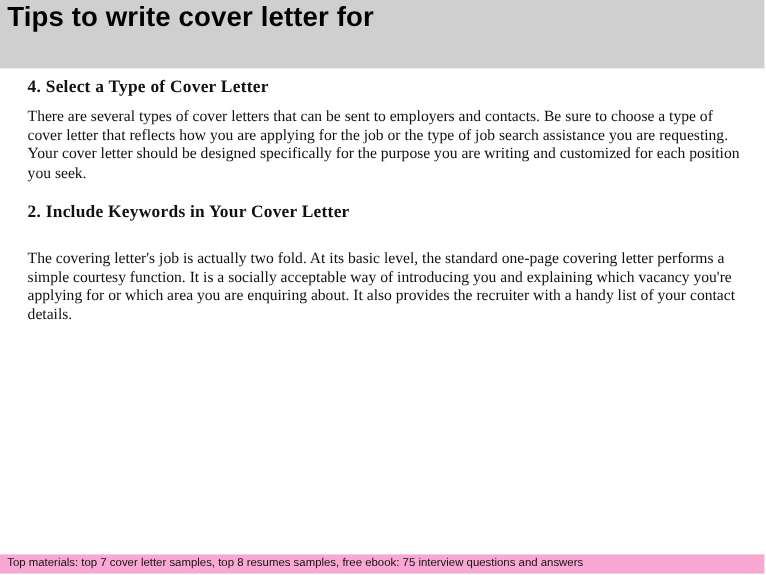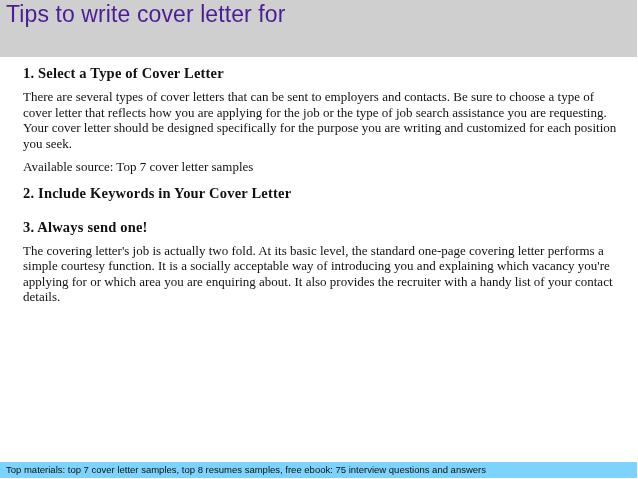--- a/index.html
+++ b/index.html
@@ -20,24 +20,24 @@
       width: 637px;
       height: 57px;
       background: #cfcfcf;
     }
     .header-title {
       position: absolute;
       left: 6px;
       top: 1px;
       margin: 0;
       font-family: "Liberation Sans", sans-serif;
-      font-weight: normal;
+      font-weight: bold;
       font-size: 23px;
       line-height: 26px;
-      color: #4c1d95;
+      color: #000000;
       letter-spacing: 0.1px;
     }
     .content {
       position: absolute;
       left: 23px;
       top: 63px;
       width: 600px;
       font-family: "Liberation Serif", serif;
       color: #111111;
     }
@@ -54,21 +54,21 @@
       line-height: 15.5px;
     }
     .gap-s { height: 8px; }
     .gap-m { height: 6px; }
     .footer {
       position: absolute;
       left: 0;
       top: 462px;
       width: 637px;
       height: 16px;
-      background: #7dd3fc;
+      background: #f9a8d4;
     }
     .footer-text {
       position: absolute;
       left: 6px;
       top: 2px;
       font-family: "Liberation Sans", sans-serif;
       font-size: 9.5px;
       line-height: 12px;
       color: #111111;
       white-space: nowrap;
@@ -77,31 +77,29 @@
 </head>
 <body>
 
 <div class="header">
   <h1 class="header-title">
     <span>Tips to write cover letter for</span><br>
   </h1>
 </div>
 
 <div class="content">
-  <h2 class="section-heading">1. Select a Type of Cover Letter</h2>
+  <h2 class="section-heading">4. Select a Type of Cover Letter</h2>
   <div class="gap-m"></div>
   <p class="para">There are several types of cover letters that can be sent to employers and contacts. Be sure to choose a type of cover letter that reflects how you are applying for the job or the type of job search assistance you are requesting. Your cover letter should be designed specifically for the purpose you are writing and customized for each position you seek.</p>
   <div class="gap-s"></div>
-  <p class="para">Available source: Top 7 cover letter samples</p>
   <div class="gap-s"></div>
 
   <h2 class="section-heading">2. Include Keywords in Your Cover Letter</h2>
   <div class="gap-m"></div>
   <div class="gap-s"></div>
 
-  <h2 class="section-heading">3. Always send one!</h2>
   <div class="gap-m"></div>
   <p class="para">The covering letter's job is actually two fold. At its basic level, the standard one-page covering letter performs a simple courtesy function. It is a socially acceptable way of introducing you and explaining which vacancy you're applying for or which area you are enquiring about. It also provides the recruiter with a handy list of your contact details.</p>
 </div>
 
 <div class="footer">
   <span class="footer-text">Top materials: top 7 cover letter samples, top 8 resumes samples, free ebook: 75 interview questions and answers</span>
 </div>
 
 </body></html>

